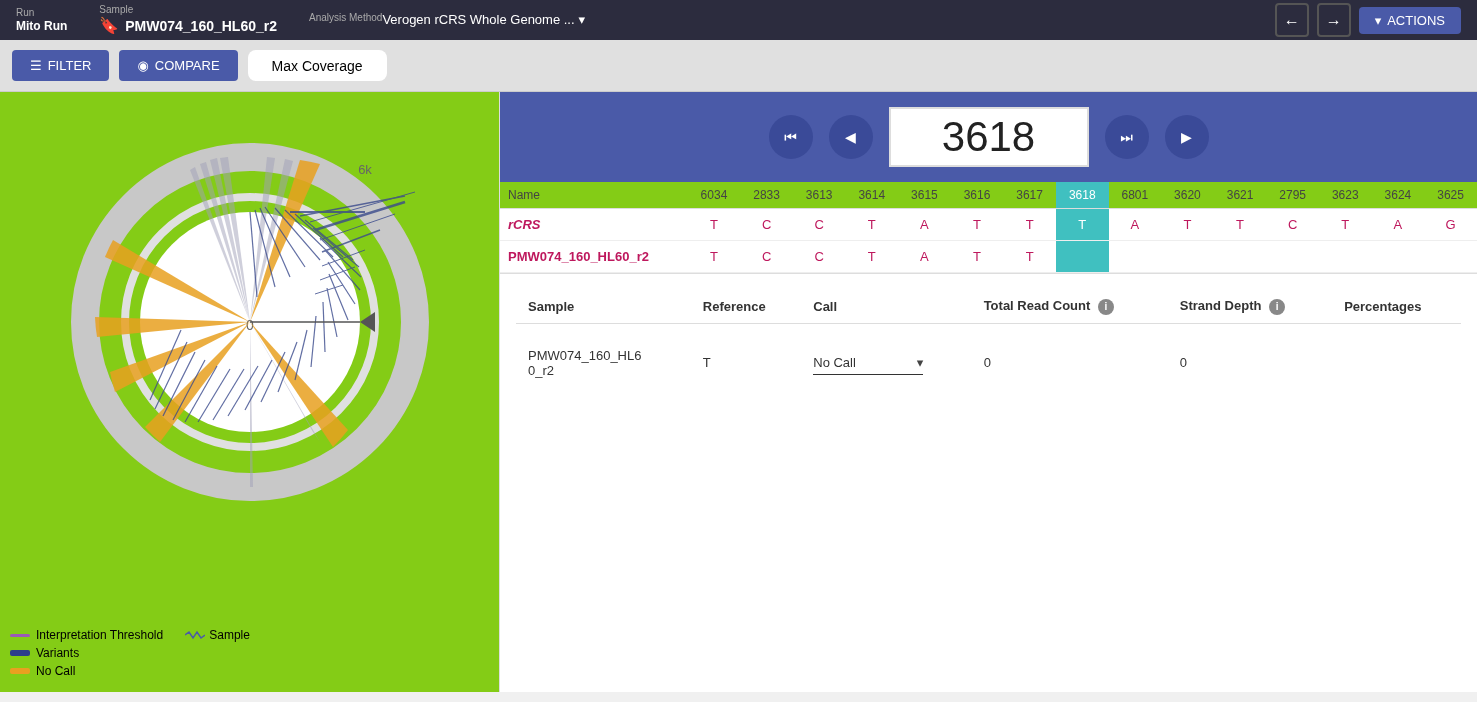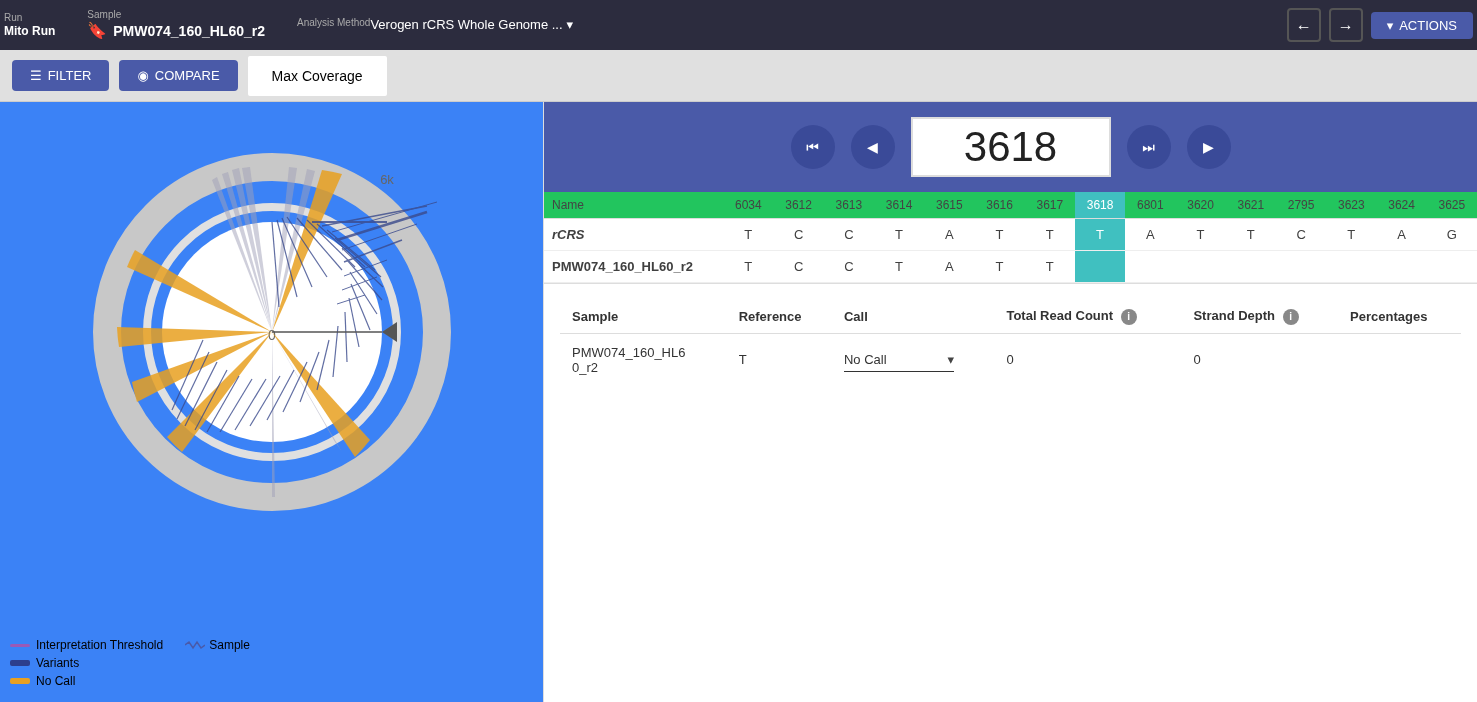--- a/index.html
+++ b/index.html
@@ -2,24 +2,24 @@
 <html><head>
   <meta charset="utf-8">
   <style>
     * { box-sizing: border-box; margin: 0; padding: 0; }
     body { font-family: Arial, sans-serif; background: #f0f0f0; width: 1477px; height: 702px; overflow: hidden; }
 
     
     .header-bar {
       background: #2c2c3e;
       color: white;
-      height: 50px;
-      display: flex;
-      align-items: center;
-      padding: 0 4px;
+      height: 40px;
+      display: flex;
+      align-items: center;
+      padding: 0 16px;
       gap: 32px;
       position: relative;
       justify-content: center;
     }
     .header-run { display: flex; flex-direction: column; line-height: 1.2; }
     .header-run .label { font-size: 10px; color: #aaa; }
     .header-run .value { font-size: 12px; font-weight: bold; }
     .header-sample { display: flex; flex-direction: column; line-height: 1.2; }
     .header-sample .label { font-size: 10px; color: #aaa; }
     .header-sample .value { font-size: 14px; font-weight: bold; display: flex; align-items: center; gap: 6px; }
@@ -78,34 +78,34 @@
       cursor: pointer;
       font-size: 13px;
       display: flex; align-items: center; gap: 6px;
     }
     .max-coverage-tab {
       background: white;
       border: none;
       padding: 8px 24px;
       font-size: 14px;
       cursor: pointer;
-      height: 40px;
-      border-radius: 2px;
+      height: 31px;
+      border-radius: 8px;
     }
 
     
     .main-content {
       display: flex;
       height: calc(702px - 50px - 52px);
     }
 
     
     .left-panel {
-      width: 544px;
-      background: #3b82f6;
+      width: 500px;
+      background: #84cc16;
       border-right: 1px solid #ddd;
       display: flex;
       flex-direction: column;
       align-items: center;
       padding: 10px;
       position: relative;
     }
     .circular-chart-container {
       width: 380px;
       height: 430px;
@@ -178,38 +178,38 @@
     .genome-table-container {
       overflow-x: auto;
       border-bottom: 1px solid #ddd;
     }
     .genome-table {
       width: 100%;
       border-collapse: collapse;
       font-size: 13px;
     }
     .genome-table th {
-      background: #22c55e;
+      background: #84cc16;
       padding: 6px 8px;
       text-align: center;
       border-bottom: 1px solid #ddd;
       color: #444;
       font-weight: normal;
       font-size: 12px;
       min-width: 44px;
     }
     .genome-table th.name-col {
       text-align: left;
       min-width: 140px;
     }
     .genome-table td {
       padding: 8px 8px;
       text-align: center;
       border-bottom: 1px solid #eee;
-      color: #404040;
+      color: #be185d;
       min-width: 44px;
     }
     .genome-table td.name-col {
       text-align: left;
       font-weight: bold;
       font-style: italic;
     }
     .genome-table td.sample-col {
       text-align: left;
       font-weight: bold;
@@ -234,21 +234,21 @@
     }
     .details-table th {
       text-align: left;
       padding: 8px 12px;
       color: #333;
       font-weight: bold;
       font-size: 13px;
       white-space: nowrap;
     }
     .details-table td {
-      padding: 11px 12px;
+      padding: 24px 12px;
       color: #333;
       border-top: 1px solid #eee;
     }
     .details-table .th-row th {
       border-bottom: 1px solid #ddd;
     }
     .info-icon {
       display: inline-flex;
       align-items: center;
       justify-content: center;
@@ -450,21 +450,21 @@
         <span>▶</span>
       </button>
     </div>
 
     <div class="genome-table-container">
       <table class="genome-table">
         <thead>
           <tr>
             <th class="name-col">Name</th>
             <th>6034</th>
-            <th>3612</th>
+            <th>2833</th>
             <th>3613</th>
             <th>3614</th>
             <th>3615</th>
             <th>3616</th>
             <th>3617</th>
             <th class="highlighted">3618</th>
             <th>6801</th>
             <th>3620</th>
             <th>3621</th>
             <th>2795</th>

